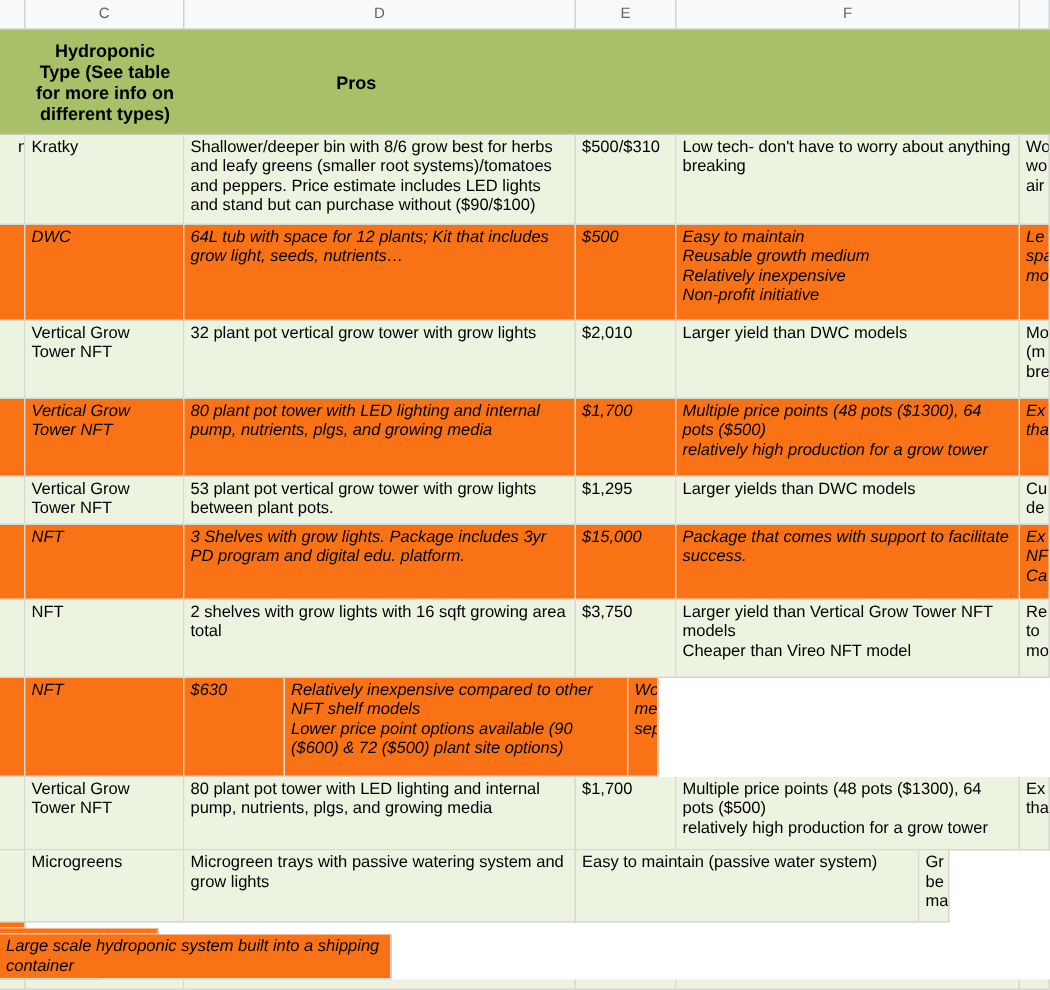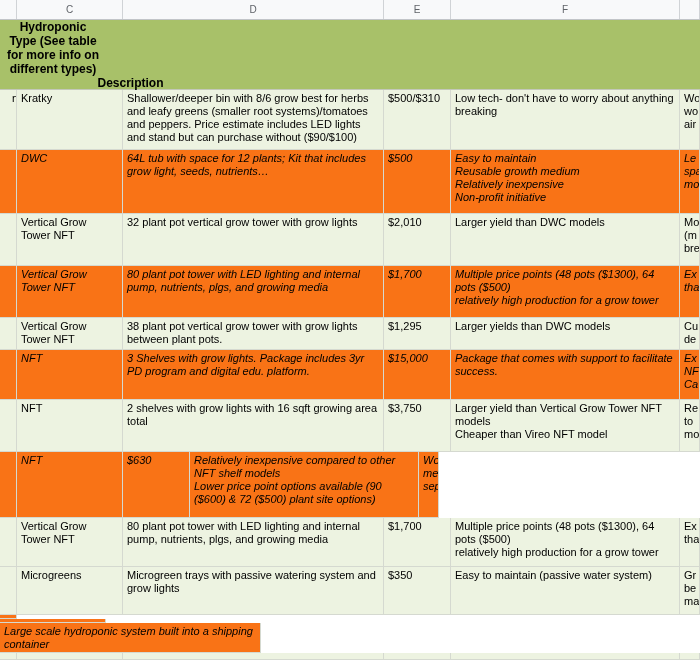--- a/index.html
+++ b/index.html
@@ -24,21 +24,21 @@
   .w4{width:229px;flex:none;}
   .w5{width:20px;flex:none;}
   
   .letters{display:flex;height:20px;background:var(--strip-bg);border-bottom:1px solid #c2c5c8;}
   .lc{
     border-right:1px solid var(--strip-border);
     display:flex;align-items:center;justify-content:center;
     font-size:10px;color:var(--strip-text);overflow:hidden;
   }
   
-  .header-row{display:flex;height:70px;background:var(--hdr-green);border-bottom:1px solid #c3c8ba;flex-direction:column;}
+  .header-row{display:flex;height:70px;background:var(--hdr-green);border-bottom:1px solid #c3c8ba;}
   .hc{
     display:flex;align-items:center;justify-content:center;text-align:center;
     font-weight:bold;font-size:12px;line-height:14px;white-space:pre-line;overflow:hidden;
   }
   
   .r{display:flex;}
   .c{
     border-right:1px solid var(--grid);
     border-bottom:1px solid var(--grid);
     padding:2px 4px 1px 4px;
@@ -63,21 +63,20 @@
     <div class="lc w4">F</div>
     <div class="lc w5"></div>
   </div>
 
   <div class="header-row">
     <div class="hc w0"></div>
     <div class="hc w1">Hydroponic
 Type (See table
 for more info on
 different types)</div>
-    <div class="hc w2">Description</div>
     <div class="hc w4">Pros</div>
     <div class="hc w5"></div>
   </div>
 
   <div id="body-rows">
       <div class="r" style="height: 60px;">
         <div class="c w0 g b-cell">nic</div>
         <div class="c w1 g">Kratky</div>
         <div class="c w2 g">Shallower/deeper bin with 8/6 grow best for herbs and leafy greens (smaller root systems)/tomatoes and peppers. Price estimate includes LED lights and stand but can purchase without ($90/$100)</div>
         <div class="c w3 g">$500/$310</div>
@@ -115,21 +114,21 @@
         <div class="c w2 w">80 plant pot tower with LED lighting and internal pump, nutrients, plgs, and growing media</div>
         <div class="c w3 w">$1,700</div>
         <div class="c w4 w">Multiple price points (48 pots ($1300), 64 pots ($500)
 relatively high production for a grow tower</div>
         <div class="c w5 w cons">Ex
 tha</div>
       </div>
       <div class="r" style="height: 32px;">
         <div class="c w0 g b-cell"></div>
         <div class="c w1 g">Vertical Grow Tower NFT</div>
-        <div class="c w2 g">38 plant pot vertical grow tower with grow lights between plant pots.</div>
+        <div class="c w2 g">53 plant pot vertical grow tower with grow lights between plant pots.</div>
         <div class="c w3 g">$1,295</div>
         <div class="c w4 g">Larger yields than DWC models</div>
         <div class="c w5 g cons">Cu
 de</div>
       </div>
       <div class="r" style="height: 50px;">
         <div class="c w0 w b-cell"></div>
         <div class="c w1 w">NFT</div>
         <div class="c w2 w">3 Shelves with grow lights. Package includes 3yr PD program and digital edu. platform.</div>
         <div class="c w3 w">$15,000</div>
@@ -166,21 +165,20 @@
         <div class="c w3 g">$1,700</div>
         <div class="c w4 g">Multiple price points (48 pots ($1300), 64 pots ($500)
 relatively high production for a grow tower</div>
         <div class="c w5 g cons">Ex
 tha</div>
       </div>
       <div class="r" style="height: 48px;">
         <div class="c w0 g b-cell"></div>
         <div class="c w1 g">Microgreens</div>
         <div class="c w2 g">Microgreen trays with passive watering system and grow lights</div>
-        <div class="c w3 g">$350</div>
         <div class="c w4 g">Easy to maintain (passive water system)</div>
         <div class="c w5 g cons">Gr
 be
 ma</div>
       </div>
       <div class="r" style="height: 38px; flex-direction: column;">
         <div class="c w0 w b-cell"></div>
         <div class="c w1 w"></div>
         <div class="c w2 w">Large scale hydroponic system built into a shipping container</div>
         <div class="c w3 w">Variable</div>

